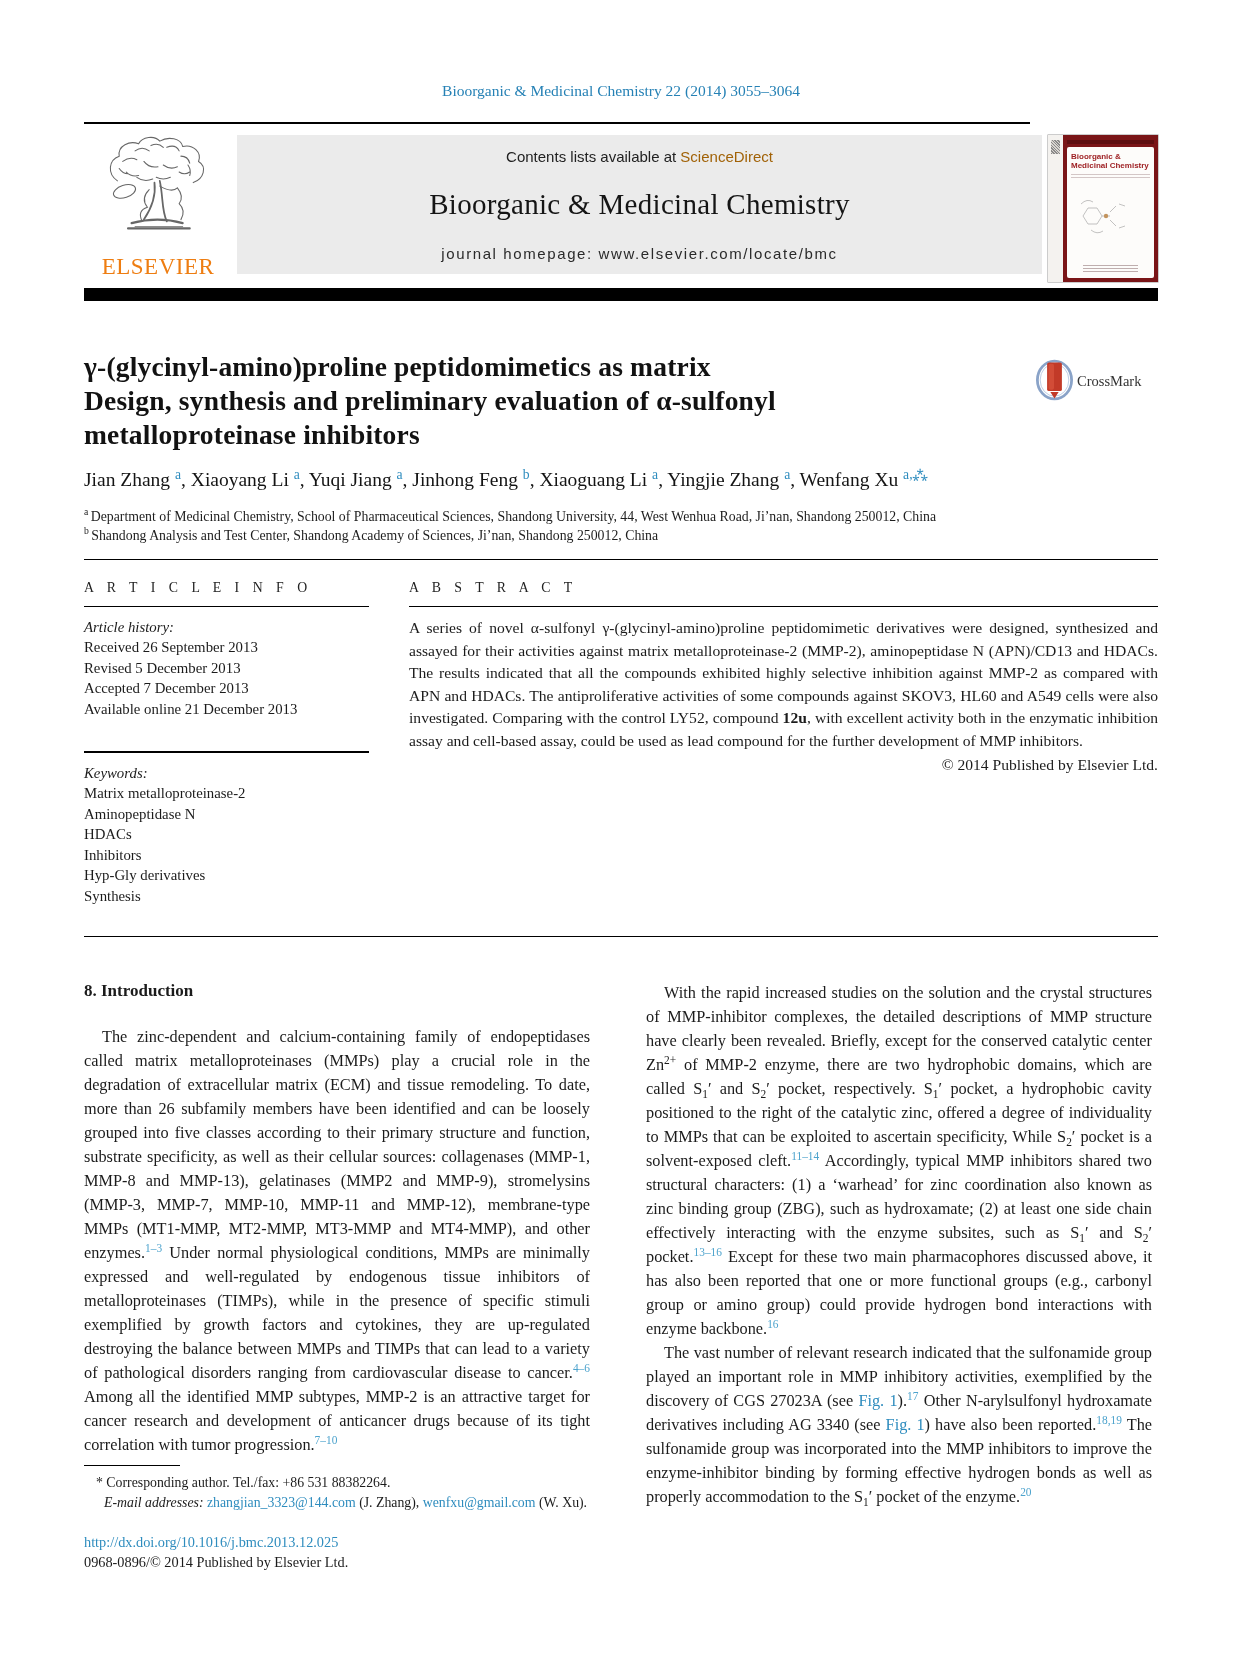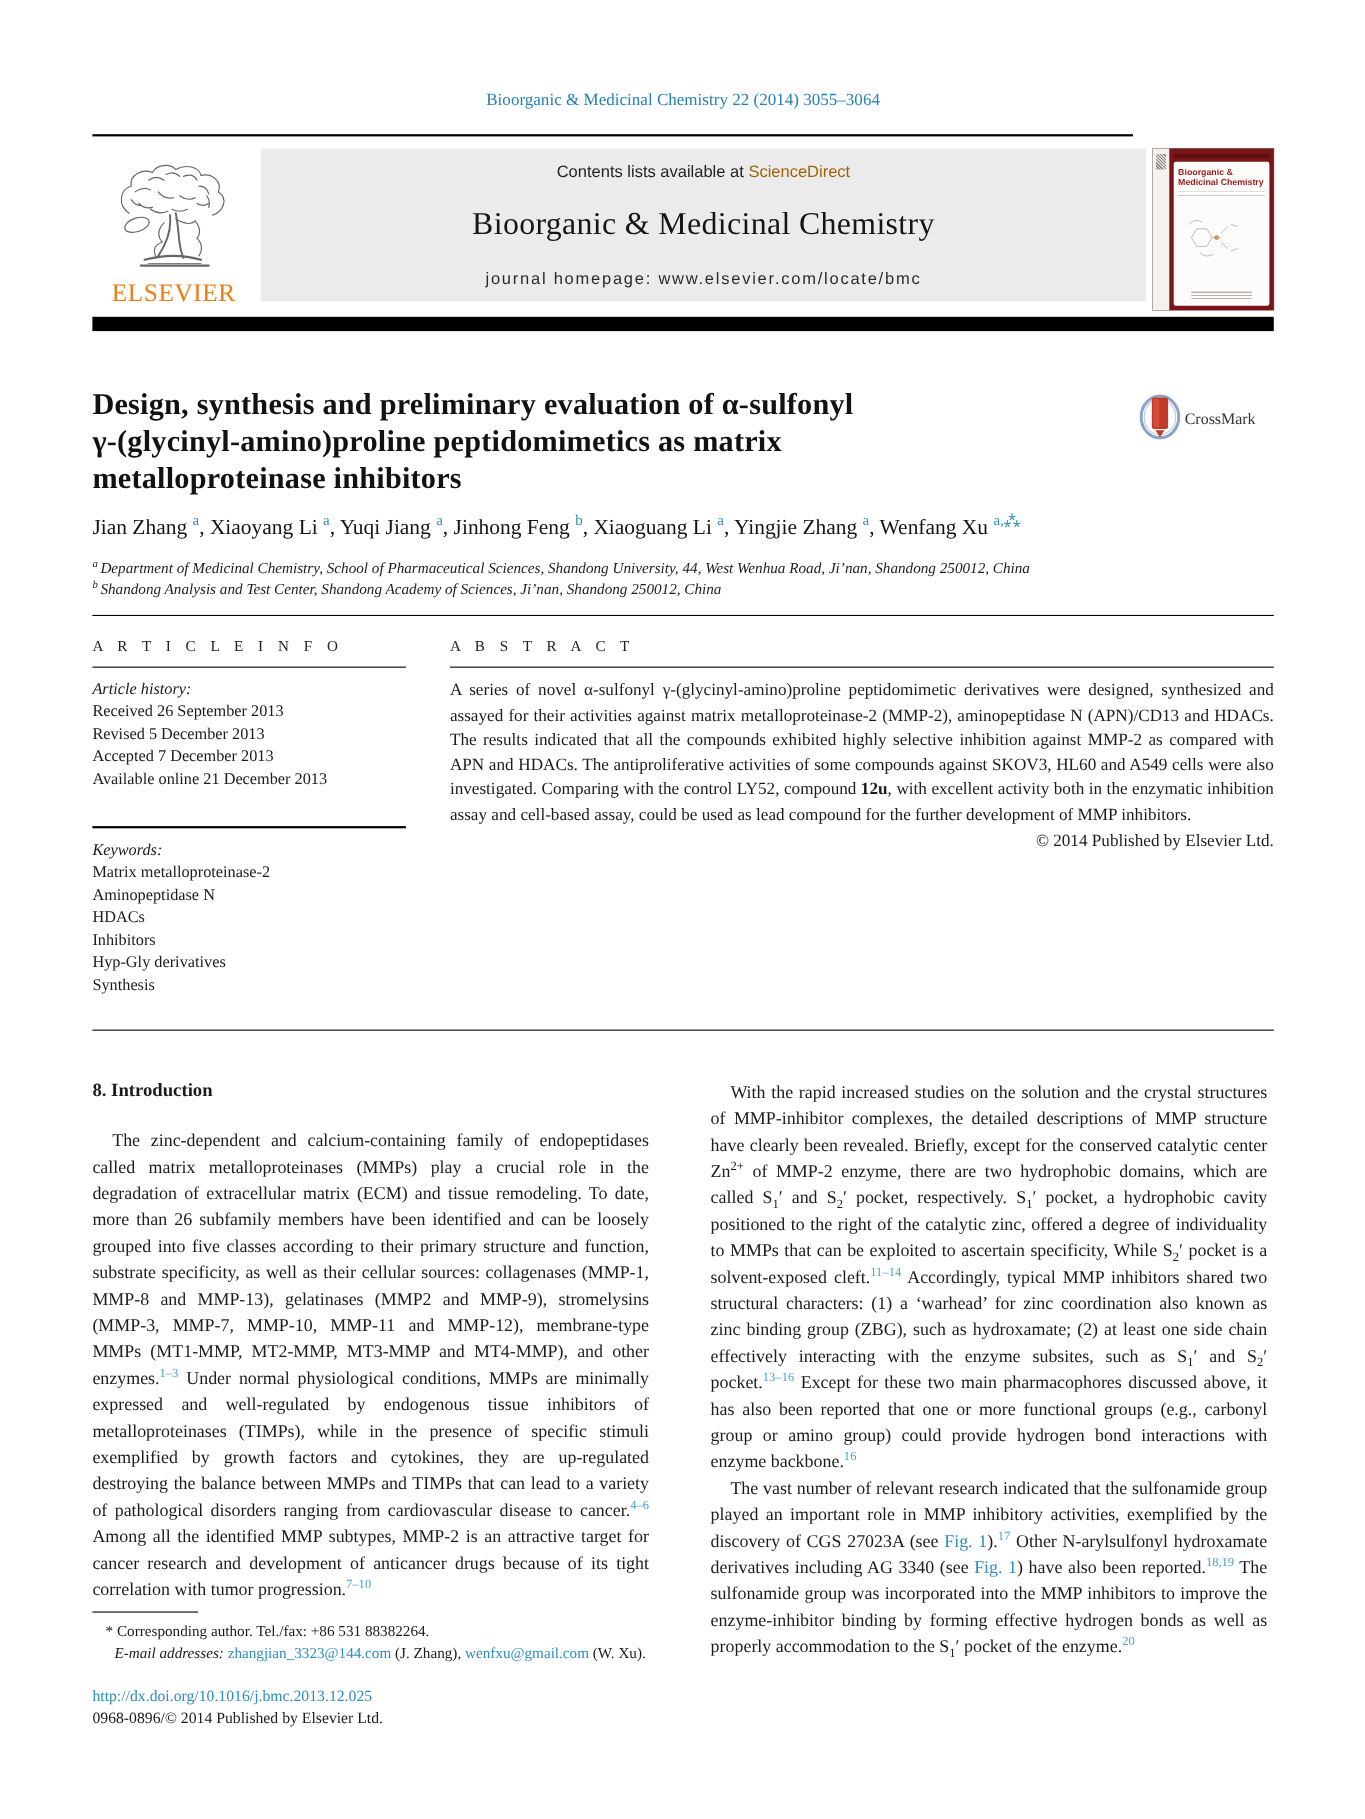--- a/index.html
+++ b/index.html
@@ -11,21 +11,21 @@
   body{font-family:"Liberation Serif",serif;color:var(--ink);}
   .page{width:1241px;height:1654px;padding:84px 83px 0 84px;position:relative;overflow:hidden;background:#fff;}
   .content{width:1074px;}
 
   
   .citation{text-align:center;font-size:15.5px;color:var(--citation);margin-top:-2px;margin-bottom:22px;}
 
   
   .top-rule{height:1.6px;background:#000;width:946px;margin-bottom:11px;}
   .header-row{display:flex;align-items:stretch;}
-  .logo-block{width:148px;display:flex;flex-direction:column;align-items:center;justify-content:flex-end;padding-bottom:2px;}
+  .logo-block{width:148px;display:flex;flex-direction:column;align-items:center;justify-content:space-between;padding-bottom:2px;}
   .logo-block svg{display:block;}
   .elsevier-word{font-family:"Liberation Serif",serif;color:var(--orange);font-size:23px;letter-spacing:.5px;margin-top:2px;font-weight:500;}
   .header-box{width:805px;margin-left:5px;background:var(--hgray);text-align:center;padding:13px 8px 12px;display:flex;flex-direction:column;justify-content:space-between;height:139px;}
   .contents-line{font-family:"Liberation Sans",sans-serif;font-size:15px;color:#222;}
   .contents-line .sd{color:#a16207;}
   .journal-name{font-size:29px;font-weight:500;color:#151515;letter-spacing:.3px;}
   .homepage-line{font-family:"Liberation Sans",sans-serif;font-size:15px;letter-spacing:1.6px;color:#2a2a2a;}
 
   
   .cover{width:110px;height:147px;margin-left:6px;background:var(--maroon);display:flex;box-shadow:0 0 0 .5px #999;}
@@ -46,21 +46,21 @@
   
   .title-row{display:flex;margin-top:49px;}
   .titles{flex:1;}
   .article-title{font-size:27.5px;line-height:34px;font-weight:bold;color:#121212;letter-spacing:.2px;}
   .crossmark{width:122px;display:flex;align-items:center;gap:4px;margin-top:10px;height:44px;}
   .crossmark-label{font-size:14.5px;color:#333;}
 
   
   .authors{margin-top:17px;font-size:19.5px;color:#141414;}
   .authors .sup-link{color:var(--link);}
-  .affiliations{margin-top:16px;font-style:italic;font-size:13.8px;line-height:19px;color:#1d1d1d;}
+  .affiliations{margin-top:16px;font-size:13.8px;line-height:19px;color:#1d1d1d;}
 
   
   .section-rule{height:1.3px;background:#000;margin-top:14px;}
   .info-abstract{display:flex;margin-top:20px;}
   .info-col{width:285px;flex:none;}
   .abs-col{flex:1;margin-left:40px;}
   .block-heading{font-size:13.8px;letter-spacing:5px;color:#222;}
   .sub-rule{height:1.1px;background:#000;margin-top:10px;margin-bottom:10px;}
   .info-small{font-size:14.8px;line-height:20.5px;}
   .label-italic{font-style:italic;}
@@ -152,22 +152,22 @@
             <div class="cover-foot"></div>
           </div>
         </div>
       </div>
     </div>
 
     <div class="black-bar"></div>
 
     <div class="title-row">
       <div class="titles">
+        <div class="article-title">γ-(glycinyl-amino)proline peptidomimetics as matrix</div>
         <div class="article-title">Design, synthesis and preliminary evaluation of α-sulfonyl</div>
-        <div class="article-title">γ-(glycinyl-amino)proline peptidomimetics as matrix</div>
         <div class="article-title">metalloproteinase inhibitors</div>
       </div>
       <div class="crossmark">
         <span>
           <svg viewBox="0 0 40 44" width="37" height="42">
             <ellipse cx="20" cy="22" rx="18.5" ry="20.5" fill="#ffffff" stroke="#8aa3c8" stroke-width="3"></ellipse>
             <ellipse cx="20" cy="22" rx="15.5" ry="17.5" fill="#ffffff" stroke="#b9c9e2" stroke-width="1"></ellipse>
             <rect x="12" y="3" width="16" height="31" rx="2" fill="#c23a28"></rect>
             <rect x="13.5" y="4.5" width="6" height="28" rx="2" fill="#d9543d" opacity="0.7"></rect>
             <path d="M15.5 35 L24.5 35 L20 42 Z" fill="#c23a28"></path>

